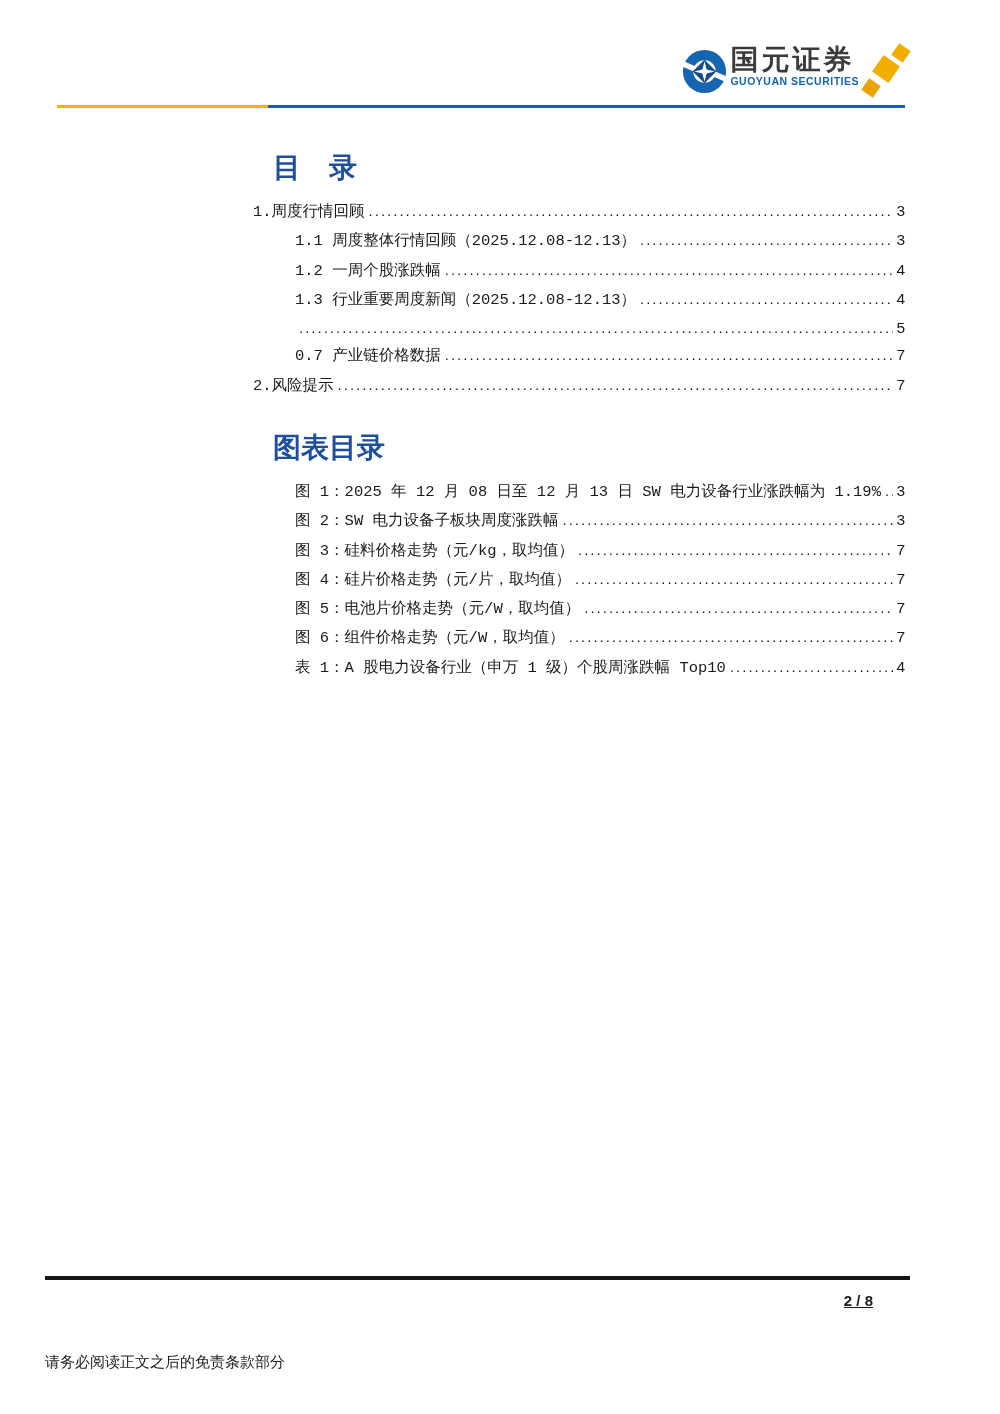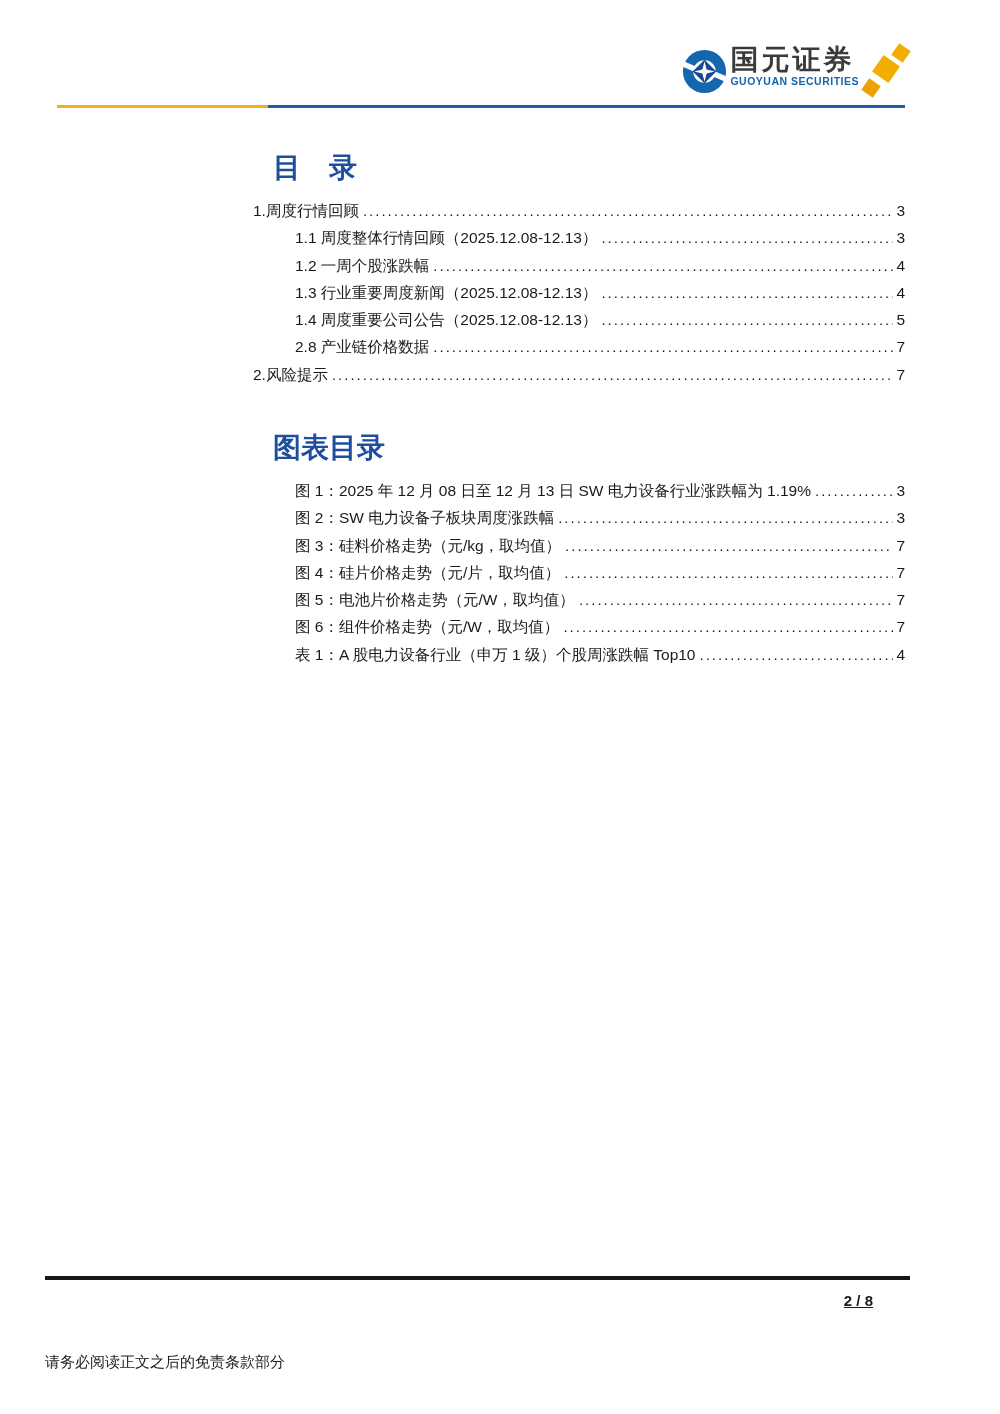--- a/index.html
+++ b/index.html
@@ -45,21 +45,21 @@
     font-family:"Liberation Serif", "DejaVu Serif", serif;
     font-size:28px; font-weight:bold; color:#1d4f9e;
     line-height:36px; margin-left:20px; margin-bottom:11px;
     white-space:nowrap;
   }
   .toc-row {
     display:flex; align-items:baseline;
     line-height:27.3px; font-size:15.5px; white-space:nowrap;
   }
   .toc-row.lvl2 { padding-left:42px; }
-  .toc-label { white-space:nowrap; }
+  .toc-label { white-space:nowrap;font-family:Liberation Mono, monospace; }
   .toc-dots { flex:1; overflow:hidden; white-space:nowrap; margin:0 3px 0 4px; }
   .toc-dots::after {
     content:"......................................................................................................................................................................................................................";
     letter-spacing:2px; font-size:15px; color:#1a1a1a;
   }
   .toc-page { white-space:nowrap; }
 
   
   .figures-section { position:absolute; left:253px; top:430px; width:652px; }
   .tables-group { }
@@ -127,26 +127,25 @@
       <span class="toc-label">1.2 一周个股涨跌幅</span>
       <span class="toc-dots"></span>
       <span class="toc-page">4</span>
     </div>
     <div class="toc-row lvl2">
       <span class="toc-label">1.3 行业重要周度新闻（2025.12.08-12.13）</span>
       <span class="toc-dots"></span>
       <span class="toc-page">4</span>
     </div>
     <div class="toc-row lvl2">
-      <span class="toc-label">1.4 周度重要公司公告（2025.12.08-12.13）</span>
       <span class="toc-dots"></span>
       <span class="toc-page">5</span>
     </div>
     <div class="toc-row lvl2">
-      <span class="toc-label">2.8 产业链价格数据</span>
+      <span class="toc-label">0.7 产业链价格数据</span>
       <span class="toc-dots"></span>
       <span class="toc-page">7</span>
     </div>
     <div class="toc-row lvl1">
       <span class="toc-label">2.风险提示</span>
       <span class="toc-dots"></span>
       <span class="toc-page">7</span>
     </div>
   </div>
 

